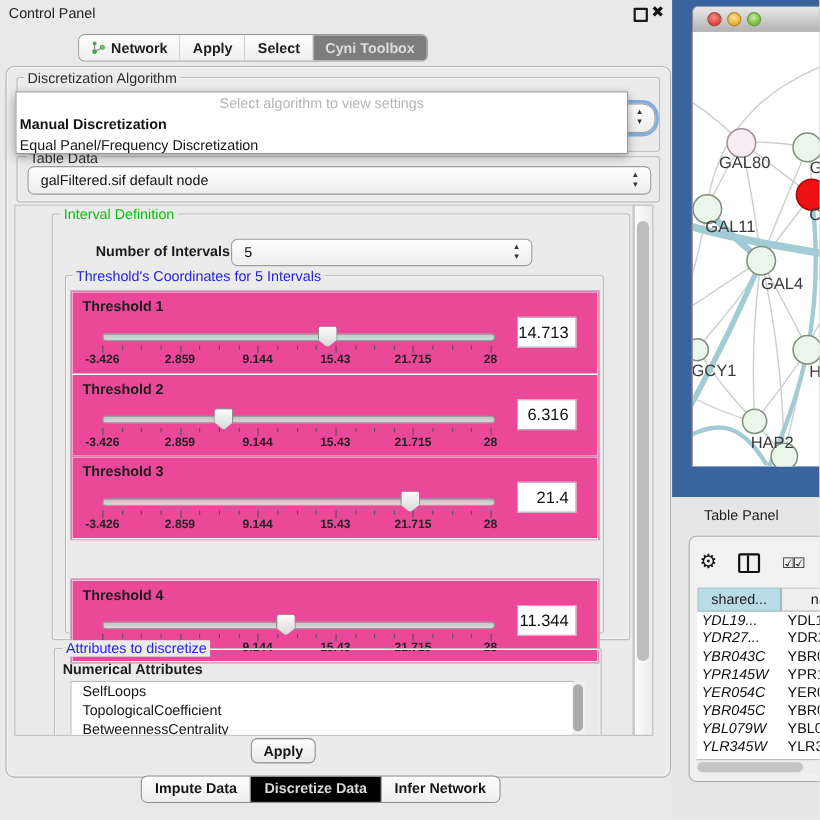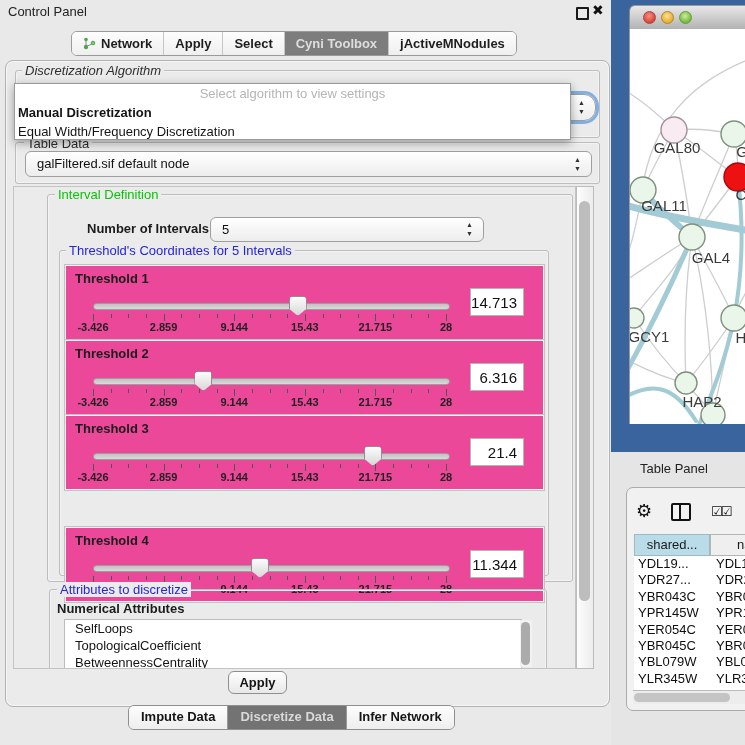--- a/index.html
+++ b/index.html
@@ -68,21 +68,21 @@
   #attr-sb{position:absolute;width:12px;background:#f2f2f2;}
   #attr-sb .thumb{position:absolute;left:1px;top:2px;width:9px;height:43px;border-radius:5px;background:#ababab;}
 
   
   .pushbtn{position:absolute;background:linear-gradient(#fefefe,#e8e8e8);border:1px solid #8f8f8f;border-radius:6px;
            text-align:center;font-weight:bold;font-size:13px;color:#141414;}
   #bottom-tabs{left:128px;top:705px;height:23px;display:flex;border:1px solid #8f8f8f;border-radius:6px;overflow:hidden;z-index:5;}
   .btab{padding:0 12px;line-height:22px;font-weight:bold;font-size:13px;color:#151515;background:linear-gradient(#fdfdfd,#eeeeee);
         border-right:1px solid #9a9a9a;}
   .btab:last-child{border-right:none;}
-  .btab.sel{background:#737373;color:#d9d9d9;}
+  .btab.sel{background:#000000;color:#d9d9d9;}
 
   
   #desktop{left:611px;top:0;width:134px;height:452px;background:#3a649e;}
   #net-window-bar{left:629px;top:5px;width:116px;height:24px;border-radius:6px 0 0 0;
                   background:linear-gradient(#e8e8e8,#b0b0b0);border-top:1px solid #999;border-left:1px solid #8a8a8a;}
   .tlight{position:absolute;top:5px;width:13px;height:13px;border-radius:50%;}
   #tl-red{left:13px;background:radial-gradient(circle at 5px 4px,#f59088,#dc4237 70%);border:1px solid #a8463f;box-sizing:border-box;}
   #tl-yellow{left:31px;background:radial-gradient(circle at 5px 4px,#fae09a,#e9ad27 70%);border:1px solid #b3842a;box-sizing:border-box;}
   #tl-green{left:49px;background:radial-gradient(circle at 5px 4px,#cdeca0,#72ba38 70%);border:1px solid #699a3c;box-sizing:border-box;}
   #net-canvas{left:629px;top:29px;width:116px;height:395px;background:#fff;border-left:1px solid #9a9a9a;}
@@ -95,21 +95,21 @@
   #split-icon{left:44px;top:15px;width:16px;height:14px;border:2px solid #111;border-radius:2px;}
   #split-icon:before{content:"";position:absolute;left:6px;top:0;width:2px;height:14px;background:#111;}
   #check-icons{left:84px;top:16px;font-size:13px;color:#111;letter-spacing:-2px;}
   #tp-table{left:7px;top:46px;width:133px;height:157px;background:#fff;overflow:hidden;}
   #tp-head{display:flex;height:22px;}
   .hcell{box-sizing:border-box;border:1px solid #9fb9c2;background:#b9dce8;font-size:13px;color:#1a1a1a;
          text-align:center;line-height:20px;}
   .hcell.c2{background:#efefef;border-color:#b5b5b5;text-align:left;padding-left:26px;}
   .trow{display:flex;height:16.4px;font-size:13px;color:#0f0f0f;}
   .trow span{display:block;line-height:16px;white-space:nowrap;}
-  .tc1{width:76px;padding-left:4px;box-sizing:border-box;}
+  .tc1{width:76px;padding-left:4px;box-sizing:border-box;font-style:italic;}
   .tc2{padding-left:6px;}
   #hscroll{left:6px;top:202px;width:127px;height:13px;background:#ededed;border-top:1px solid #bbb;}
   #hscroll .thumb{position:absolute;left:1px;top:2px;width:96px;height:9px;border-radius:5px;background:#c4c4c4;}
 
   svg text{font-family:"Liberation Sans","DejaVu Sans",sans-serif;}
 </style>
 </head>
 <body>
 
 <div id="left-panel" class="abs">
@@ -133,37 +133,34 @@
       </div>
       <div class="tab">
         <span>Apply</span>
       </div>
       <div class="tab">
         <span>Select</span>
       </div>
       <div class="tab sel">
         <span>Cyni Toolbox</span>
       </div>
-      <div class="tab">
-        <span>jActiveMNodules</span>
-      </div>
     </div>
 
   <div id="content-panel" class="abs">
 
     <div class="grp" style="left:9px;top:9px;width:583px;height:66px;"></div>
-    <div class="grp-label lbl-dark" style="left:16px;top:2px;font-style:italic;">Discretization Algorithm</div>
+    <div class="grp-label lbl-dark" style="left:16px;top:2px;">Discretization Algorithm</div>
     <div class="combo focus-ring" style="left:19px;top:33px;width:558px;height:25px;border-radius:12px;">
         <span class="spin">▲<br>▼</span>
       </div>
 
     <div id="algo-popup" class="abs">
         <div class="pop-item hint">Select algorithm to view settings</div>
         <div class="pop-item bold">Manual Discretization</div>
-        <div class="pop-item ">Equal Width/Frequency Discretization</div>
+        <div class="pop-item ">Equal Panel/Frequency Discretization</div>
       </div>
 
     <div class="grp" style="left:9px;top:81px;width:583px;height:40px;"></div>
     <div class="grp-label lbl-dark" style="left:18px;top:75px;">Table Data</div>
     <div class="combo" style="left:19px;top:90px;width:554px;height:24px;">
       <span>galFiltered.sif default node</span>
       <span class="spin">▲<br>▼</span>
     </div>
 
     <div id="viewport" class="abs">

